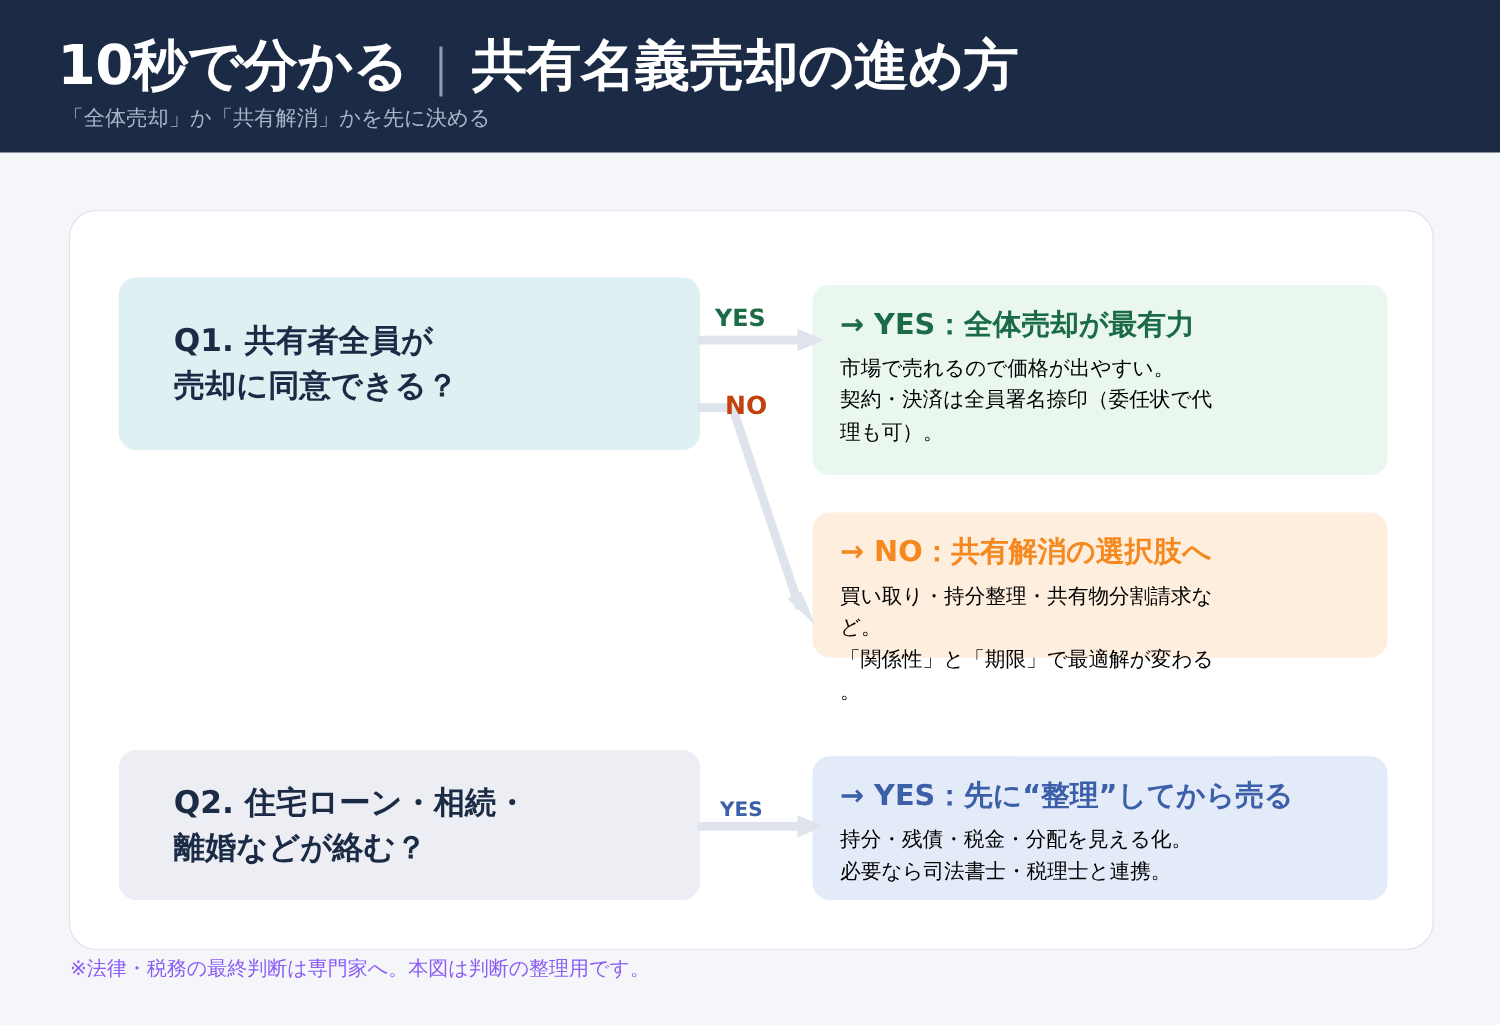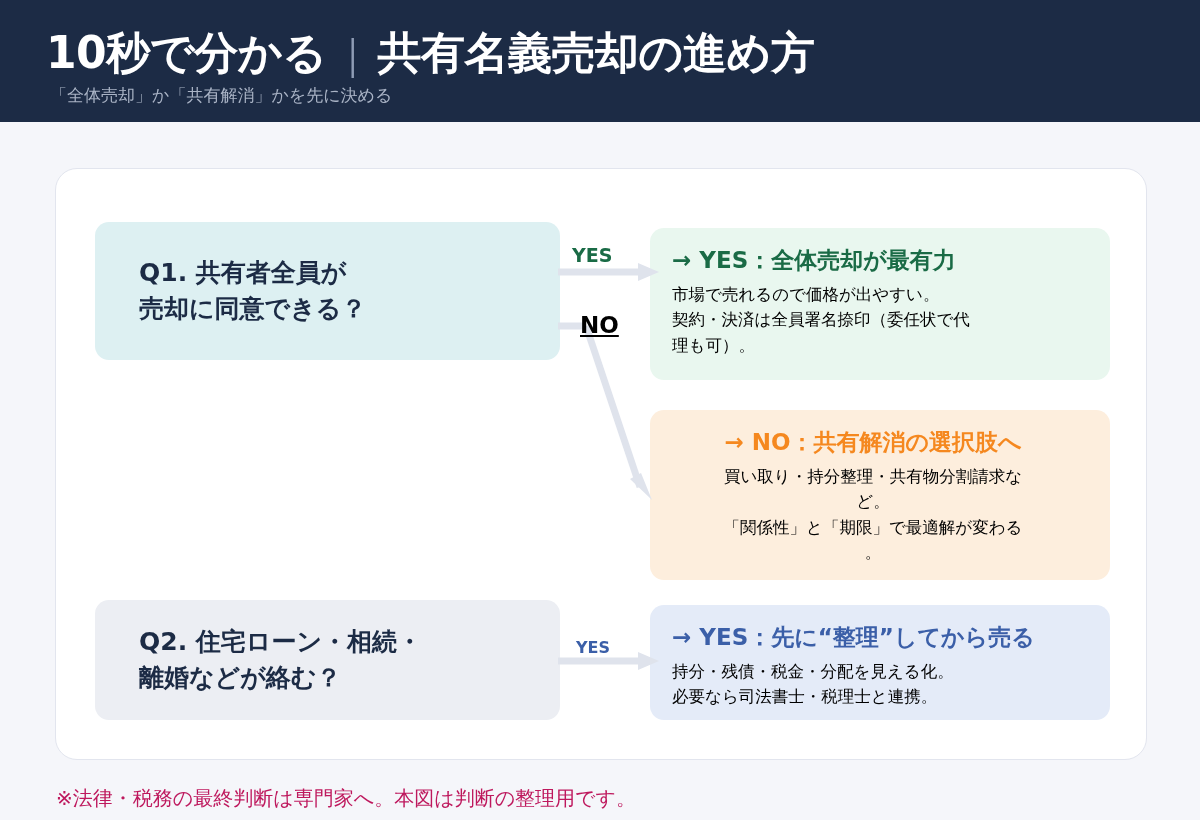--- a/index.html
+++ b/index.html
@@ -59,38 +59,38 @@
   }
 
   
   #q1-box{ left:95px; top:222px; width:465px; height:138px; background:#ddf0f2; }
   
   #q2-box{ left:95px; top:600px; width:465px; height:120px; background:#eceef3; }
 
   
   #card-yes-1{ left:650px; top:228px; width:460px; height:152px; background:#e9f7ef; }
   #card-yes-1 .card-title{ color:#1a6b46; }
-  #card-no{ left:650px; top:410px; width:460px; height:170px; background:#fdeedd; overflow:visible;text-align:center; }
+  #card-no{ left:650px; top:410px; width:460px; height:116px; background:#fdeedd; overflow:visible; }
   #card-no .card-title{ color:#f5881f; }
   #card-yes-2{ left:650px; top:605px; width:460px; height:115px; background:#e4ebf8; }
   #card-yes-2 .card-title{ color:#3b5fa8; }
 
   
   .connectors{ position:absolute; left:0; top:0; width:1200px; height:820px; pointer-events:none; }
   .edge-label{
     position:absolute; font-size:17px; font-weight:bold; white-space:nowrap;
   }
   #label-yes-1{ left:572px; top:244px; color:#1a6b46; font-size:19px; }
-  #label-no{   left:580px; top:312px; color:#000000; font-size:23px;text-decoration:underline; }
+  #label-no{   left:580px; top:312px; color:#c2410c; font-size:20px; }
   #label-yes-2{ left:576px; top:638px; color:#3b5fa8; font-size:16px; }
 
   
   .footer{
-    position:absolute; left:56px; top:785px;
-    font-size:20px; color:#be185d; white-space:nowrap;
+    position:absolute; left:56px; top:765px;
+    font-size:16px; color:#8b5cf6; white-space:nowrap;
   }
 </style>
 </head>
 <body>
 
 <div class="header">
   <div class="header-title">
     <span>10秒で分かる</span><span class="sep">｜</span><span>共有名義売却の進め方</span>
   </div>
   <div class="header-sub">「全体売却」か「共有解消」かを先に決める</div>

